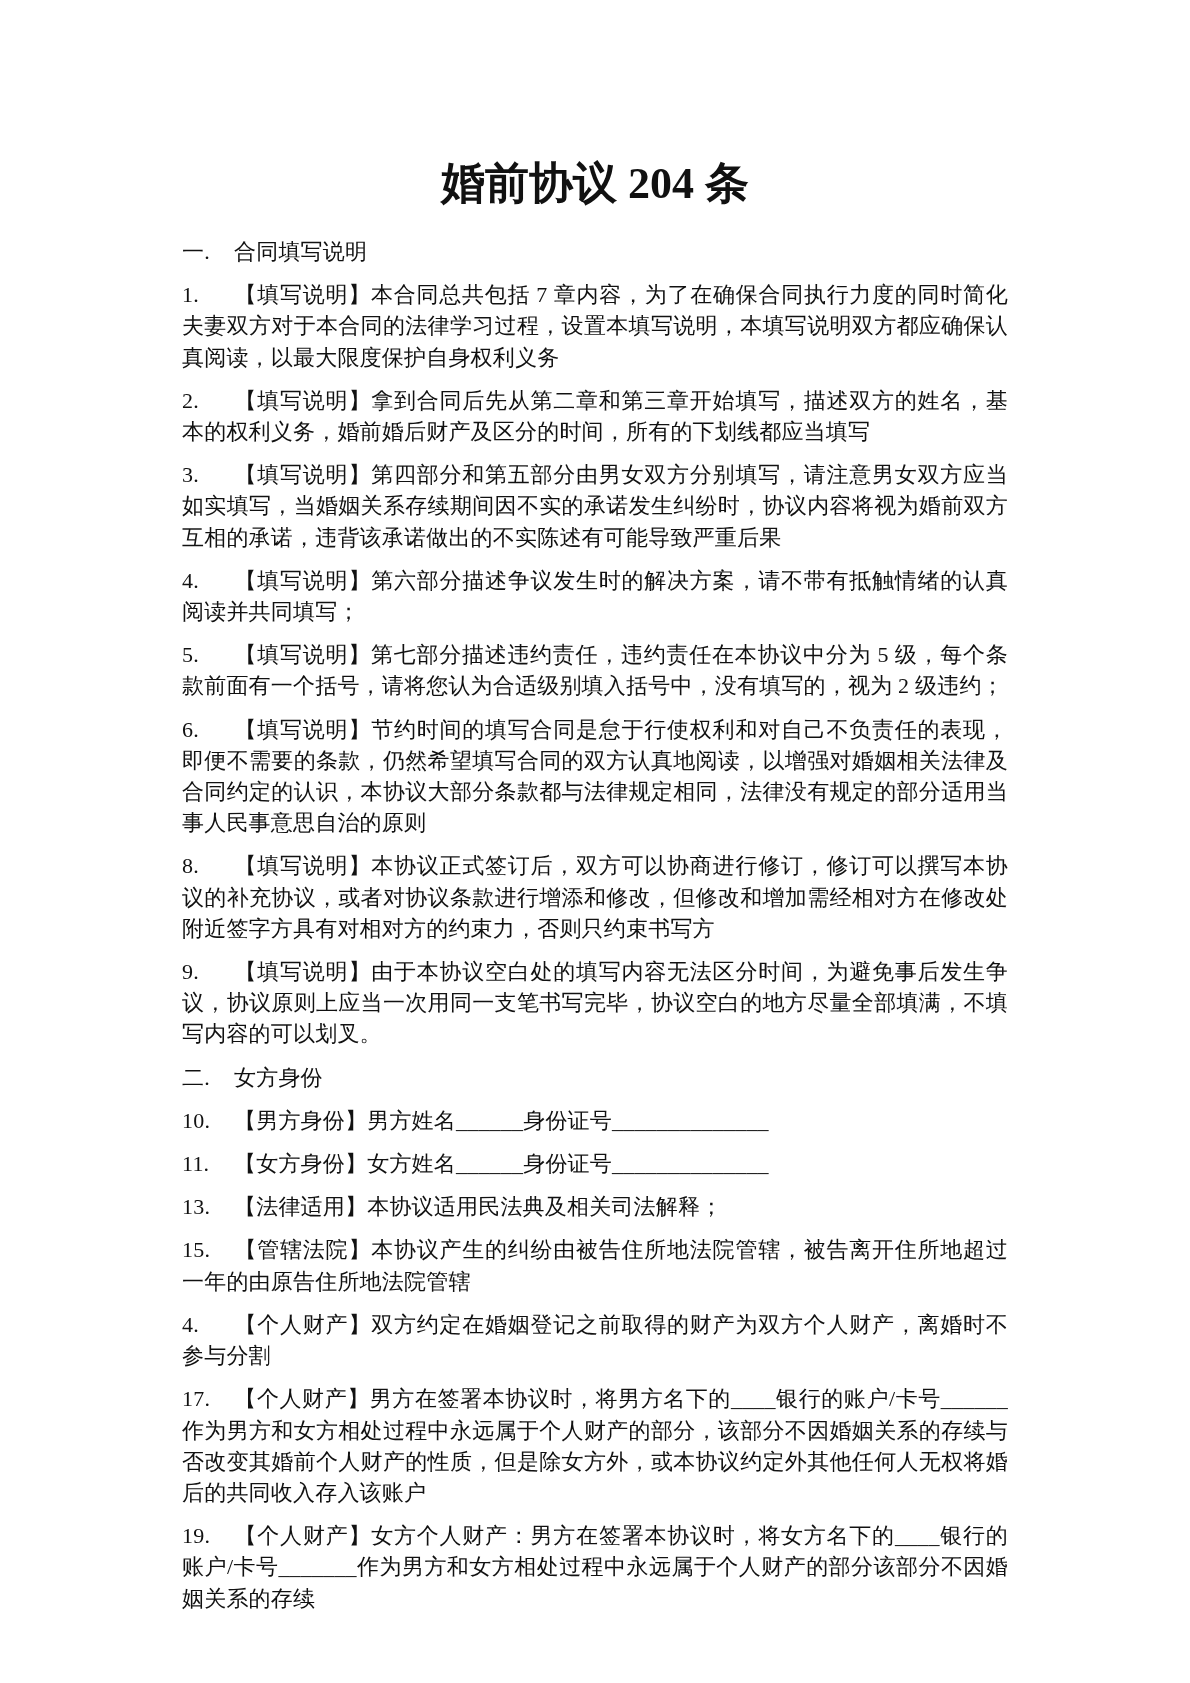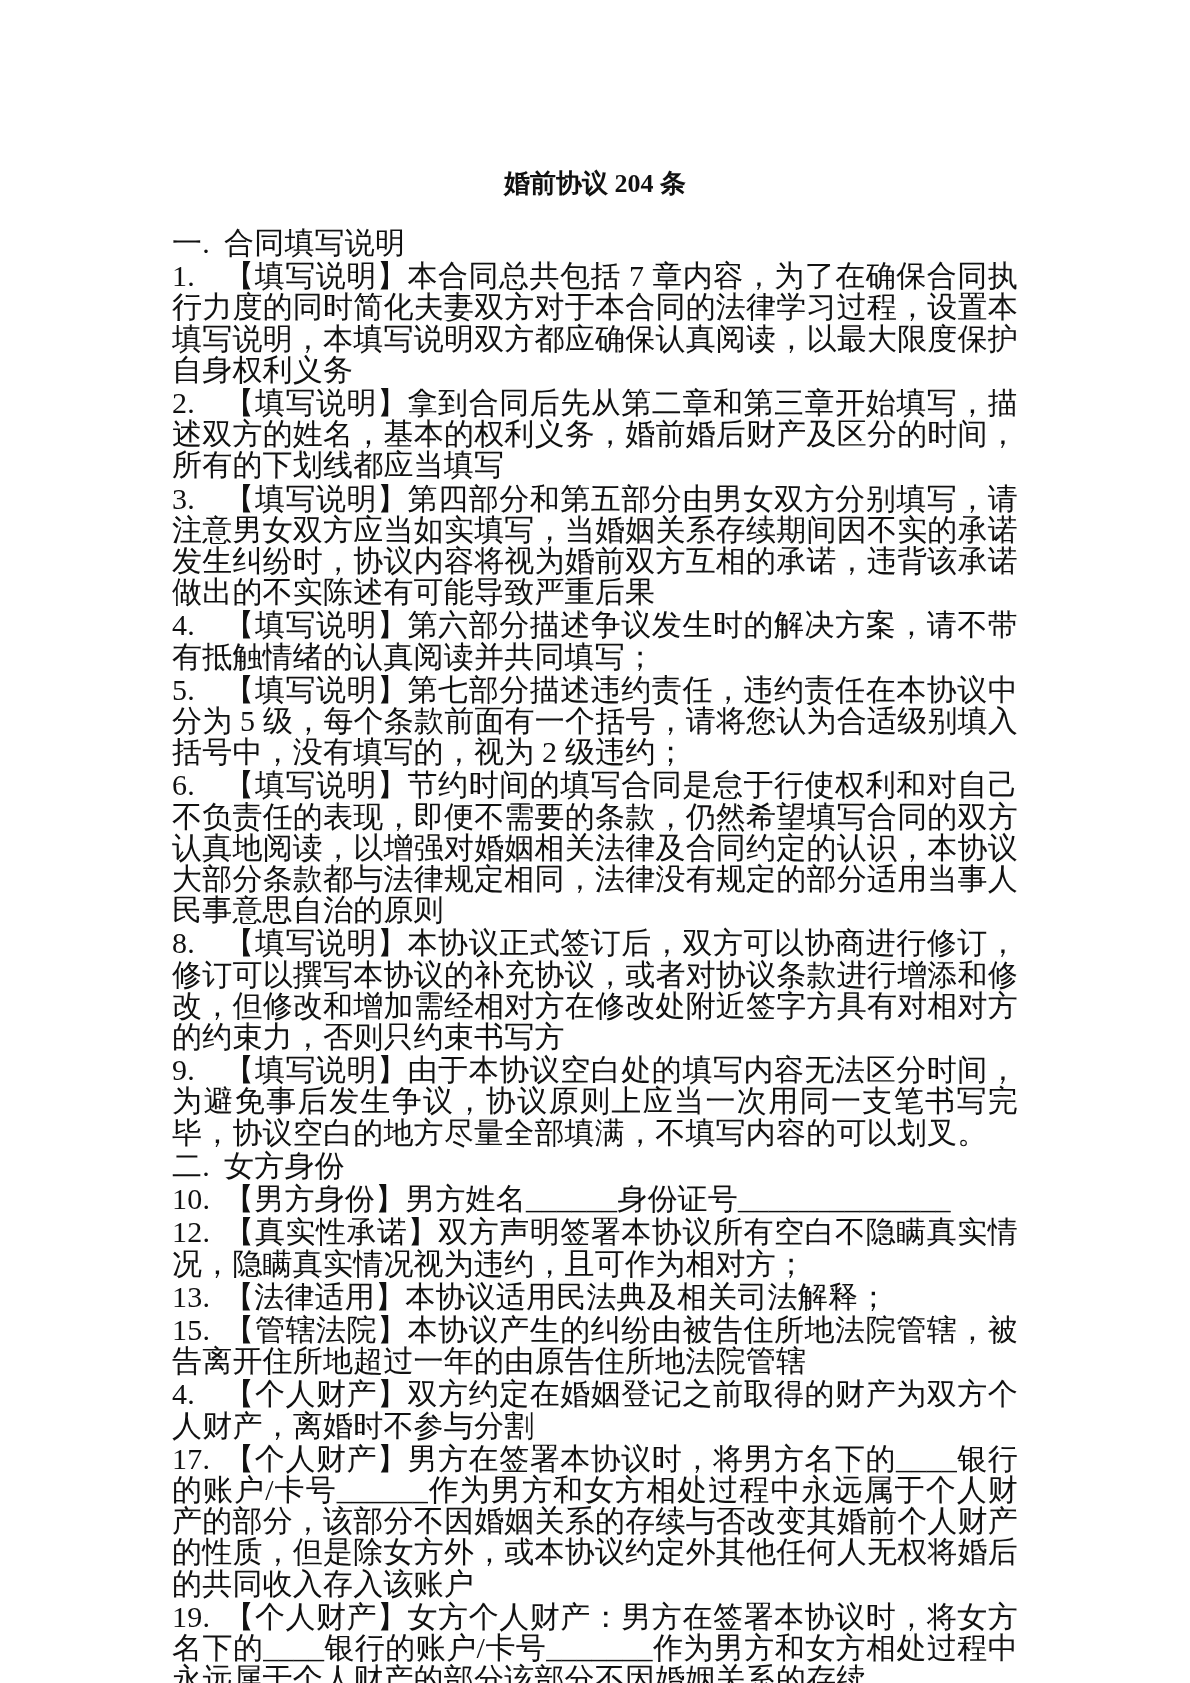--- a/index.html
+++ b/index.html
@@ -12,31 +12,31 @@
     overflow: hidden;
   }
   .page {
     box-sizing: border-box;
     width: 1190px;
     height: 1683px;
     padding: 156px 170px 0 170px;
     background: #ffffff;
   }
   .doc-title {
-    margin: 0 0 15px 0;
-    font-size: 26px;
+    margin: 0 0 24px 0;
+    font-size: 44px;
     line-height: 56px;
     font-weight: bold;
     text-align: center;
     white-space: nowrap;
   }
   .doc-body { }
   .clause {
-    margin: 2px;
-    font-size: 30px;
+    margin: 12px;
+    font-size: 22px;
     line-height: 31.2px;
     text-align: justify;
     letter-spacing: 0.2px;
   }
   .clause .num {
     display: inline-block;
     min-width: 52px;
   }
 </style>
 </head>
@@ -61,22 +61,22 @@
 
 
   <p class="clause"><span class="num">8.</span><span class="txt">【填写说明】本协议正式签订后，双方可以协商进行修订，修订可以撰写本协议的补充协议，或者对协议条款进行增添和修改，但修改和增加需经相对方在修改处附近签字方具有对相对方的约束力，否则只约束书写方</span></p>
 
   <p class="clause"><span class="num">9.</span><span class="txt">【填写说明】由于本协议空白处的填写内容无法区分时间，为避免事后发生争议，协议原则上应当一次用同一支笔书写完毕，协议空白的地方尽量全部填满，不填写内容的可以划叉。</span></p>
 
   <p class="clause"><span class="num">二.</span><span class="txt">女方身份</span></p>
 
   <p class="clause"><span class="num">10.</span><span class="txt">【男方身份】男方姓名______身份证号______________</span></p>
 
+  <p class="clause"><span class="num">11.</span><span class="txt">【女方身份】女方姓名______身份证号______________</span></p>
 
-  <p class="clause"><span class="num">12.</span><span class="txt">【真实性承诺】双方声明签署本协议所有空白不隐瞒真实情况，隐瞒真实情况视为违约，且可作为相对方；</span></p>
 
   <p class="clause"><span class="num">13.</span><span class="txt">【法律适用】本协议适用民法典及相关司法解释；</span></p>
 
   <p class="clause"><span class="num">15.</span><span class="txt">【管辖法院】本协议产生的纠纷由被告住所地法院管辖，被告离开住所地超过一年的由原告住所地法院管辖</span></p>
 
 
   <p class="clause"><span class="num">4.</span><span class="txt">【个人财产】双方约定在婚姻登记之前取得的财产为双方个人财产，离婚时不参与分割</span></p>
 
   <p class="clause"><span class="num">17.</span><span class="txt">【个人财产】男方在签署本协议时，将男方名下的____银行的账户/卡号______作为男方和女方相处过程中永远属于个人财产的部分，该部分不因婚姻关系的存续与否改变其婚前个人财产的性质，但是除女方外，或本协议约定外其他任何人无权将婚后的共同收入存入该账户</span></p>
 

